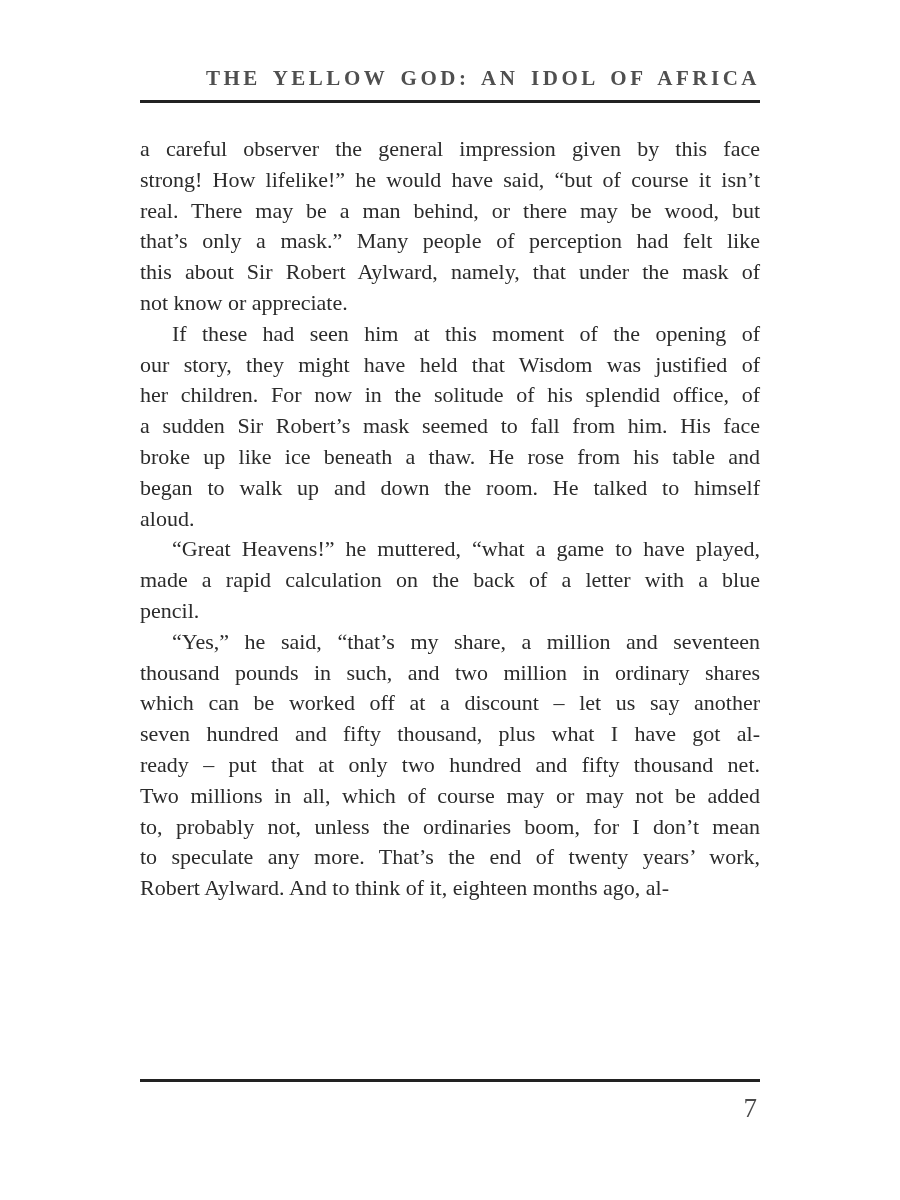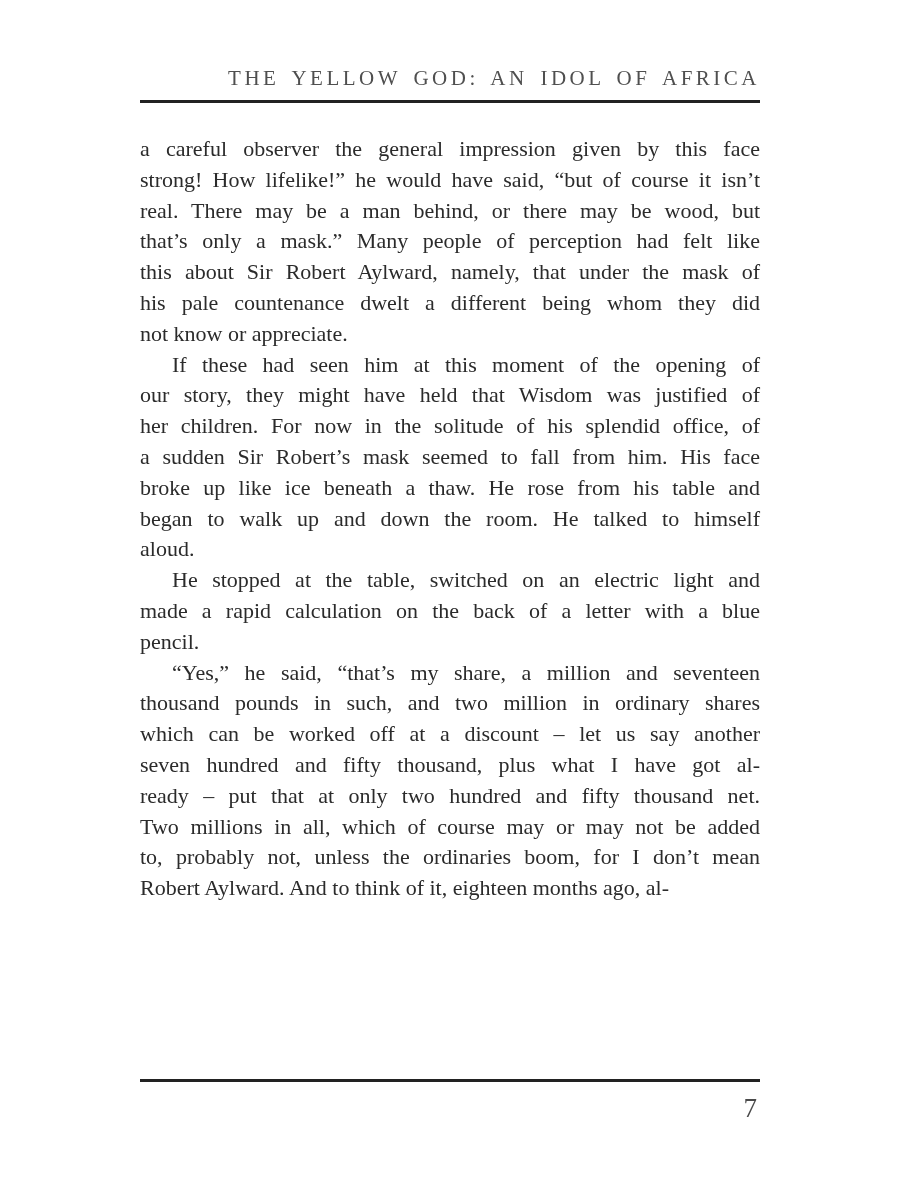--- a/index.html
+++ b/index.html
@@ -25,21 +25,21 @@
   }
   .header-title {
     position: absolute;
     top: 66px;
     right: 140px;
     font-size: 21px;
     letter-spacing: 3.5px;
     word-spacing: 4px;
     color: var(--header-gray, #4f4f4f);
     white-space: nowrap;
-    font-weight: 400;
+    font-weight: 700;
   }
   .header-rule {
     position: absolute;
     top: 100px;
     left: 140px;
     width: 620px;
     height: 3px;
     background: var(--rule, #222);
   }
   .text-block {
@@ -88,46 +88,46 @@
   <div class="header-title">THE YELLOW GOD: AN IDOL OF AFRICA</div>
   <div class="header-rule"></div>
 
   <div class="text-block">
       <div>
         <div class="line">a careful observer the general impression given by this face</div>
         <div class="line">strong! How lifelike!” he would have said, “but of course it isn’t</div>
         <div class="line">real. There may be a man behind, or there may be wood, but</div>
         <div class="line">that’s only a mask.” Many people of perception had felt like</div>
         <div class="line">this about Sir Robert Aylward, namely, that under the mask of</div>
-        <div class="line">his pale countenance dwelt a different being whom they did</div>
         <div class="line last">not know or appreciate.</div>
       </div>
       <div>
         <div class="line indent">If these had seen him at this moment of the opening of</div>
         <div class="line">our story, they might have held that Wisdom was justified of</div>
         <div class="line">her children. For now in the solitude of his splendid office, of</div>
         <div class="line">a sudden Sir Robert’s mask seemed to fall from him. His face</div>
         <div class="line">broke up like ice beneath a thaw. He rose from his table and</div>
         <div class="line">began to walk up and down the room. He talked to himself</div>
         <div class="line last">aloud.</div>
       </div>
       <div>
+        <div class="line indent">“Great Heavens!” he muttered, “what a game to have played,</div>
       </div>
       <div>
-        <div class="line indent">He stopped at the table, switched on an electric light and</div>
         <div class="line">made a rapid calculation on the back of a letter with a blue</div>
         <div class="line last">pencil.</div>
       </div>
       <div>
         <div class="line indent">“Yes,” he said, “that’s my share, a million and seventeen</div>
         <div class="line">thousand pounds in such, and two million in ordinary shares</div>
         <div class="line">which can be worked off at a discount – let us say another</div>
         <div class="line">seven hundred and fifty thousand, plus what I have got al-</div>
         <div class="line">ready – put that at only two hundred and fifty thousand net.</div>
         <div class="line">Two millions in all, which of course may or may not be added</div>
         <div class="line">to, probably not, unless the ordinaries boom, for I don’t mean</div>
+        <div class="line">to speculate any more. That’s the end of twenty years’ work,</div>
         <div class="line last">Robert Aylward. And to think of it, eighteen months ago, al-</div>
       </div>
     </div>
 
   <div class="footer-rule"></div>
   <div class="page-number">7</div>
 </div>
 
 </body></html>

